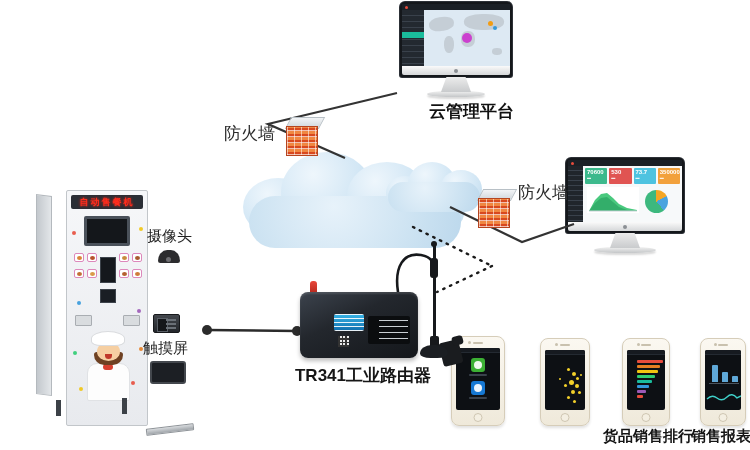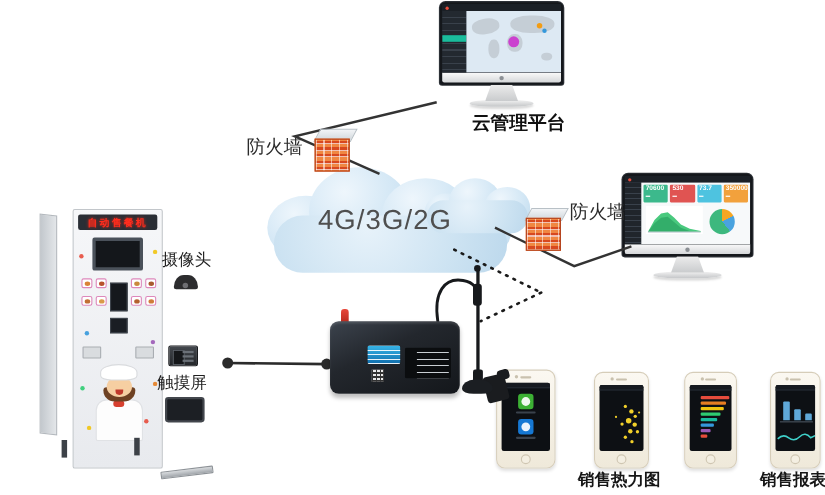--- a/index.html
+++ b/index.html
@@ -171,21 +171,20 @@
     <div class="lobe" style="left:104px;top:12px;width:80px;height:68px;"></div>
     <div class="lobe" style="left:160px;top:32px;width:62px;height:54px;"></div>
     <div class="cloud-base" style="left:6px;top:46px;width:212px;height:52px;"></div>
   </div>
   <div class="abs cloud" style="left:386px;top:162px;width:98px;height:54px;">
     <div class="lobe" style="left:0;top:14px;width:38px;height:34px;"></div>
     <div class="lobe" style="left:22px;top:0;width:48px;height:44px;"></div>
     <div class="lobe" style="left:54px;top:8px;width:42px;height:38px;"></div>
     <div class="cloud-base" style="left:2px;top:20px;width:92px;height:30px;"></div>
   </div>
-  <div class="abs cloud-label lbl-4g" style="left:289px;top:186px;z-index:2;">4G/3G/2G</div>
 
   <div class="abs fw" style="left:286px;top:126px;width:32px;height:30px;">
     <div class="fw-lid"></div>
     <div class="fw-front"></div>
   </div>
   <div class="abs fw-label" style="left:224px;top:122px;">防火墙</div>
 
   <div class="abs fw" style="left:478px;top:198px;width:32px;height:30px;">
     <div class="fw-lid"></div>
     <div class="fw-front"></div>
@@ -325,20 +324,21 @@
   <div class="abs icon-doorbar" style="left:146px;top:426px;z-index:2;"></div>
 
   <div class="abs router" style="left:300px;top:284px;width:118px;height:76px;">
     <div class="router-nub"></div>
     <div class="router-body">
       <div class="router-sticker"></div>
       <div class="router-panel"></div>
       <div class="router-qr"></div>
     </div>
   </div>
+  <div class="abs router-label" style="left:288px;top:364px;width:150px;">TR341工业路由器</div>
 
   <div class="ant" style="left:433px;top:244px;width:3px;height:106px;"></div>
   <div class="ant" style="left:431px;top:241px;width:6px;height:6px;border-radius:50%;"></div>
   <div class="ant" style="left:430px;top:258px;width:8px;height:20px;border-radius:3px;"></div>
   <div class="ant" style="left:430px;top:336px;width:9px;height:13px;border-radius:2px;"></div>
   <div class="ant" style="left:420px;top:345px;width:28px;height:13px;border-radius:50% 50% 45% 45%/80% 80% 40% 40%;background:#1b1e22;"></div>
 
   <div class="scanner" style="left:441px;top:341px;width:20px;height:24px;transform:rotate(-14deg);"></div>
   <div class="scanner" style="left:452px;top:336px;width:11px;height:9px;transform:rotate(-14deg);"></div>
   <div class="phone" style="left:451px;top:336px;width:54px;height:90px;">
@@ -403,16 +403,16 @@
       <div class="rep-bar" style="left:17px;height:10px;"></div>
       <div class="rep-bar" style="left:27px;height:6px;"></div>
       <div style="position:absolute;left:4px;bottom:26px;width:30px;height:1px;background:#4a545e;"></div>
       <svg width="36" height="12" style="position:absolute;left:1px;bottom:8px;">
         <path d="M1,9 Q6,4 11,8 T21,7 T31,8 L35,6" fill="none" stroke="#3fd0c9" stroke-width="1.4"></path>
       </svg>
     </div>
     <div class="p-home"></div>
   </div>
 
-  <div class="abs phone-label" style="left:522px;top:427px;width:82px;">销售热力图</div>
+  <div class="abs phone-label" style="left:602px;top:427px;width:92px;">货品销售排行</div>
   <div class="abs phone-label" style="left:690px;top:427px;width:62px;">销售报表</div>
 
 </div>
 
 </body></html>

